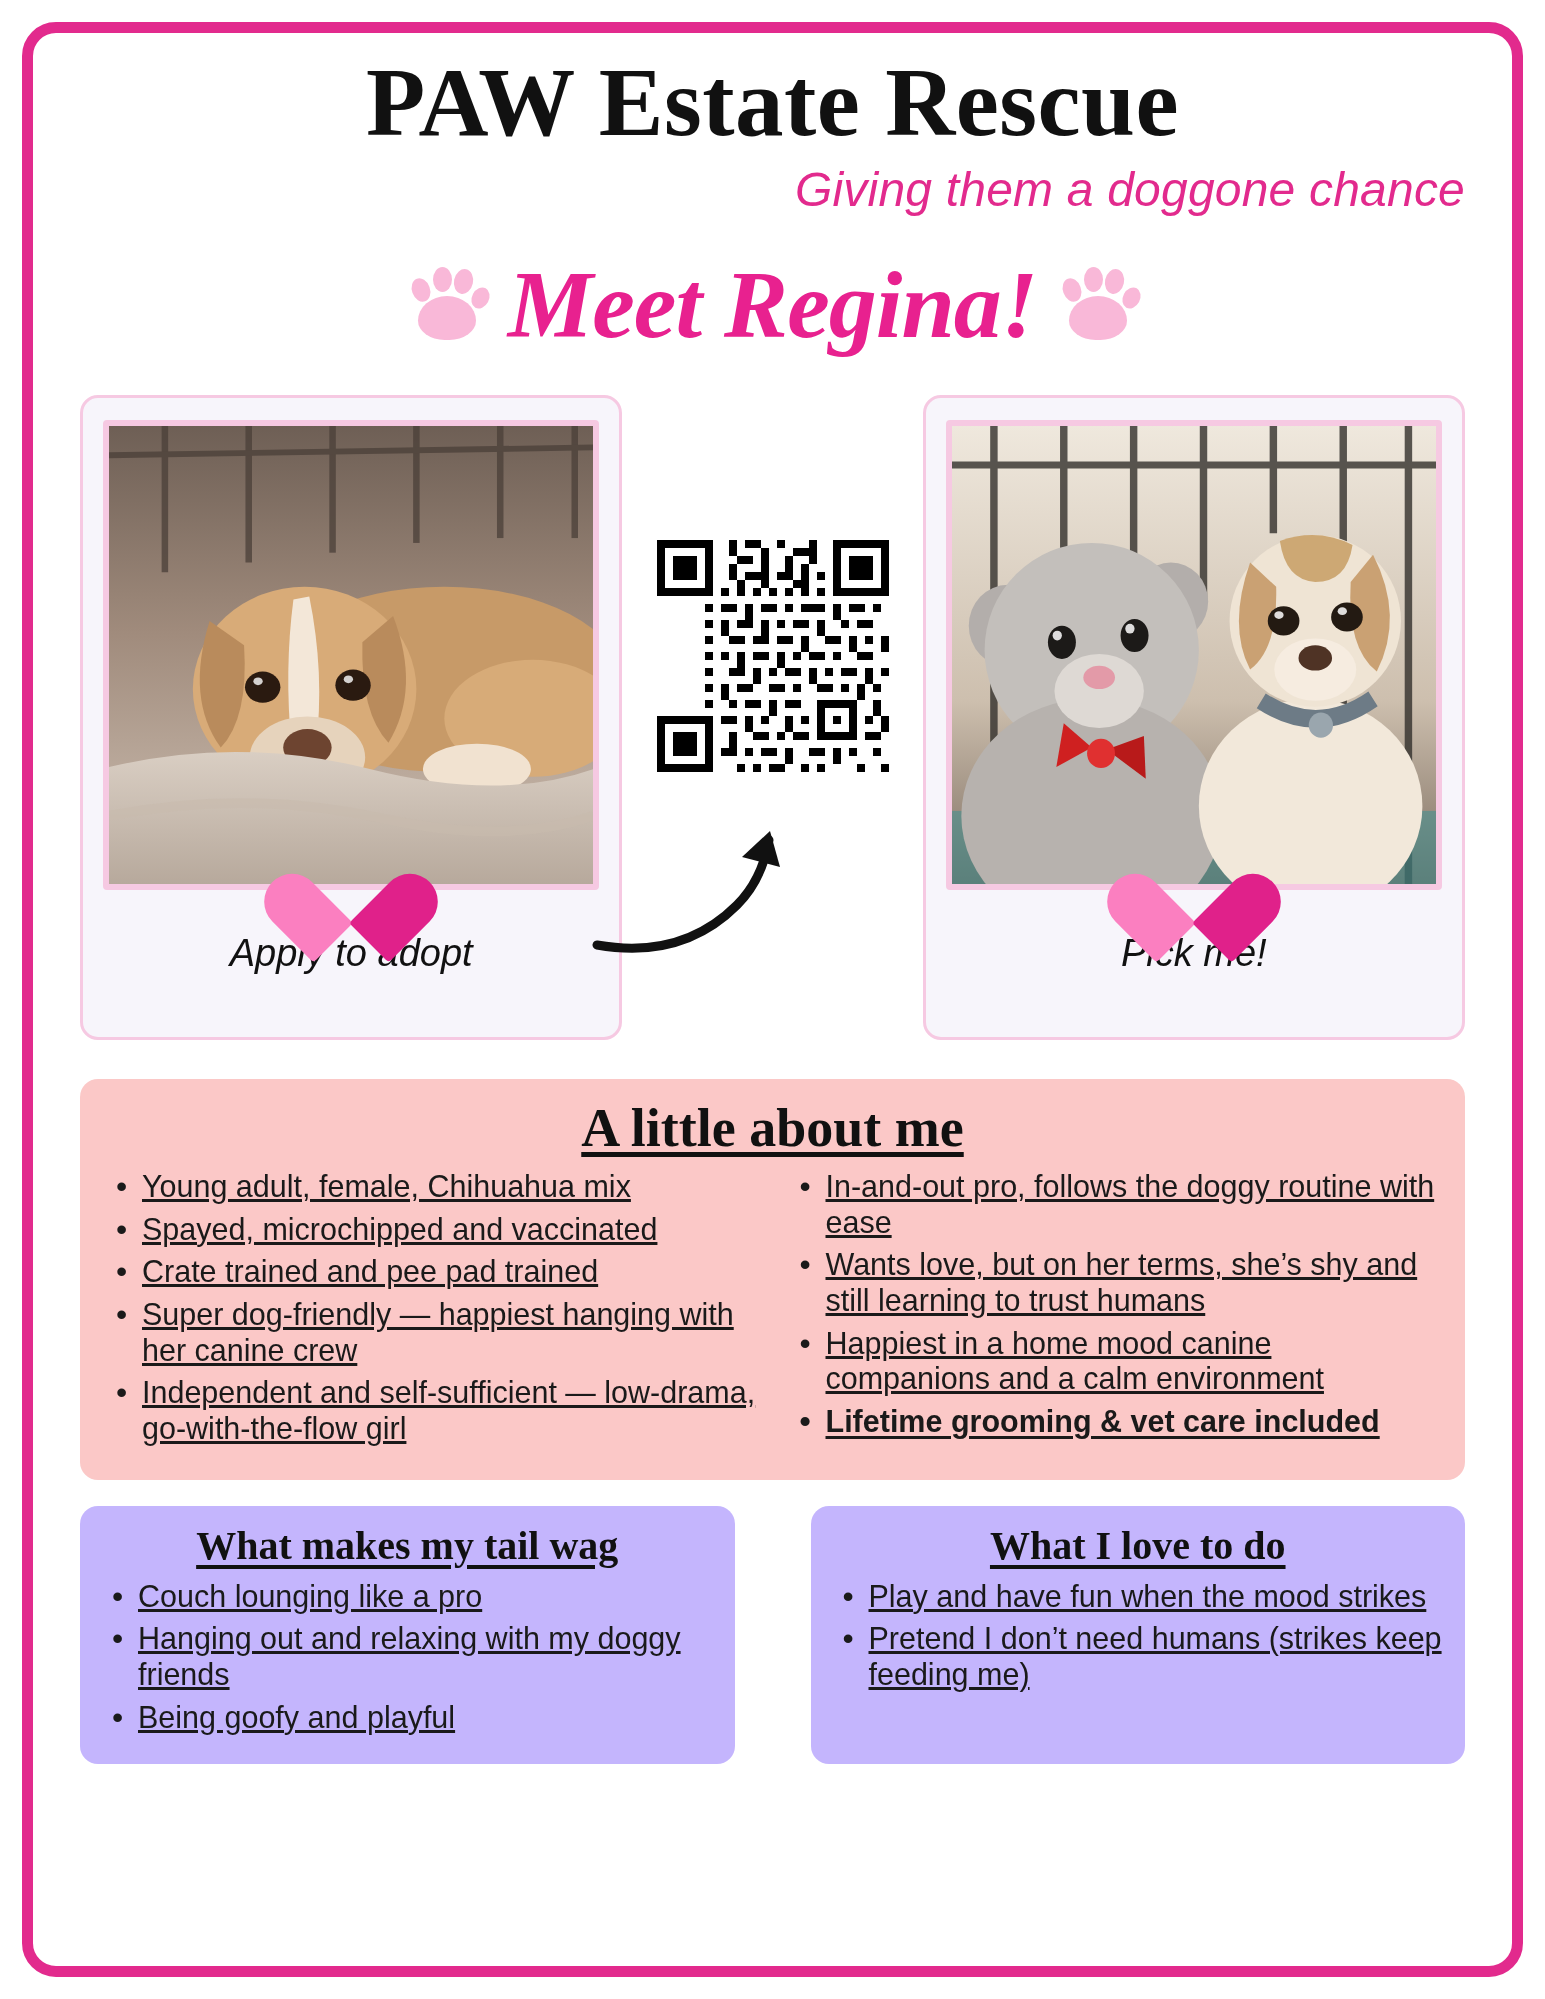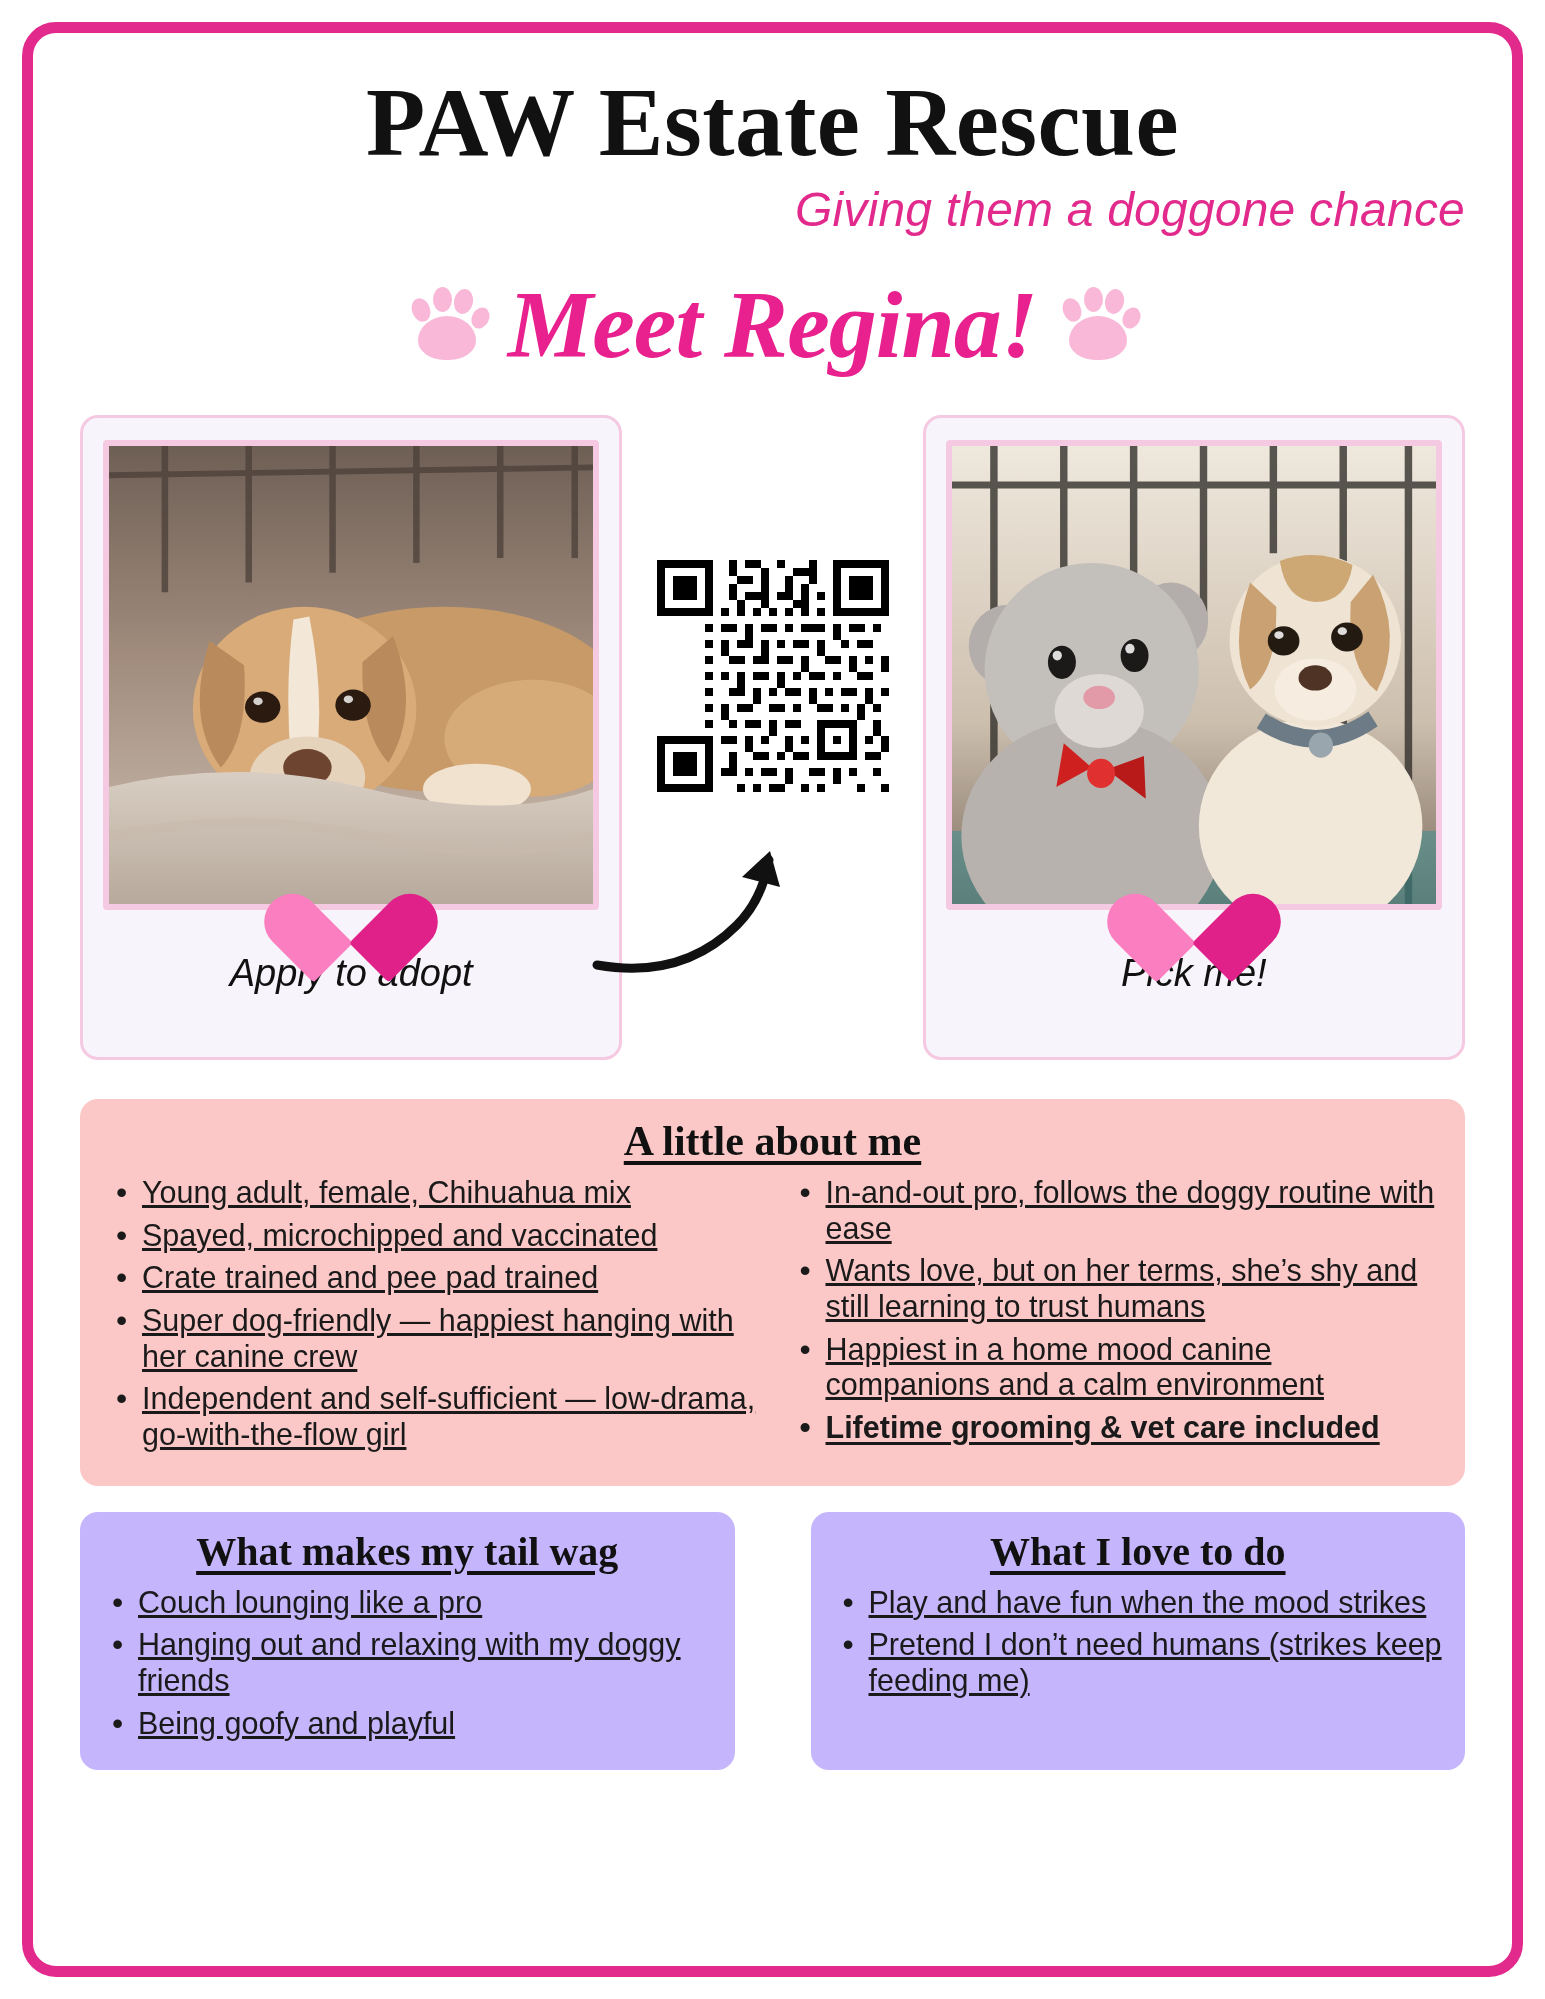--- a/index.html
+++ b/index.html
@@ -33,21 +33,20 @@
 
   
   .title {
     text-align: center;
     font-family: "Liberation Serif", serif;
     font-size: 97px;
     font-weight: 700;
     letter-spacing: 0.5px;
     color: #111111;
     line-height: 1.05;
-    margin-top: 20px;
   }
   .tagline {
     text-align: right;
     font-family: "Liberation Sans", sans-serif;
     font-style: italic;
     font-size: 48px;
     color: #e22a8d;
     margin-top: 8px;
     letter-spacing: 0.2px;
   }
@@ -167,21 +166,21 @@
   
   .about-box {
     background: #fbc8c7;
     border-radius: 18px;
     margin-top: 34px;
     padding: 18px 22px 26px 22px;
   }
   .box-title {
     text-align: center;
     font-family: "Liberation Serif", serif;
-    font-size: 42px;
+    font-size: 54px;
     font-weight: 700;
     color: #111;
     text-decoration: underline;
     text-underline-offset: 6px;
     margin-bottom: 10px;
   }
   .two-col {
     display: flex;
     gap: 26px;
   }

